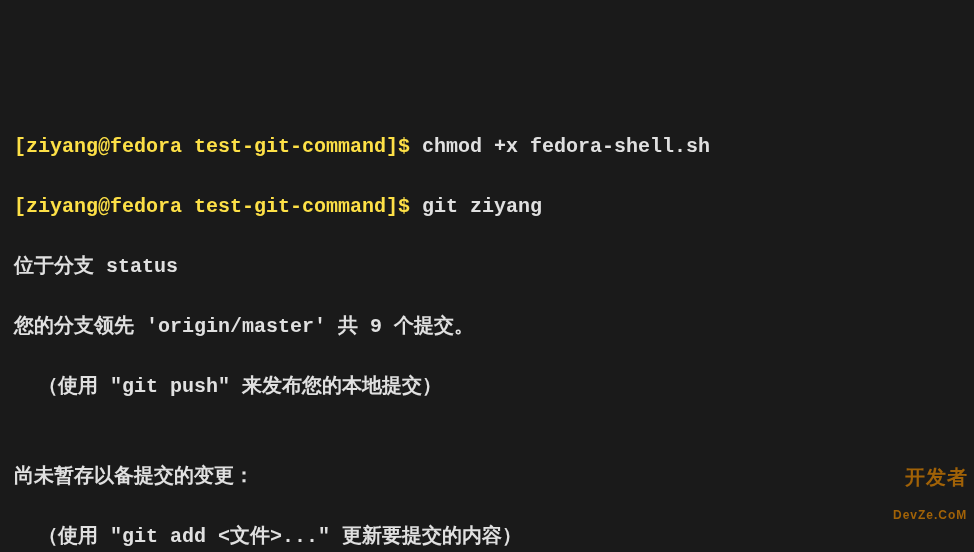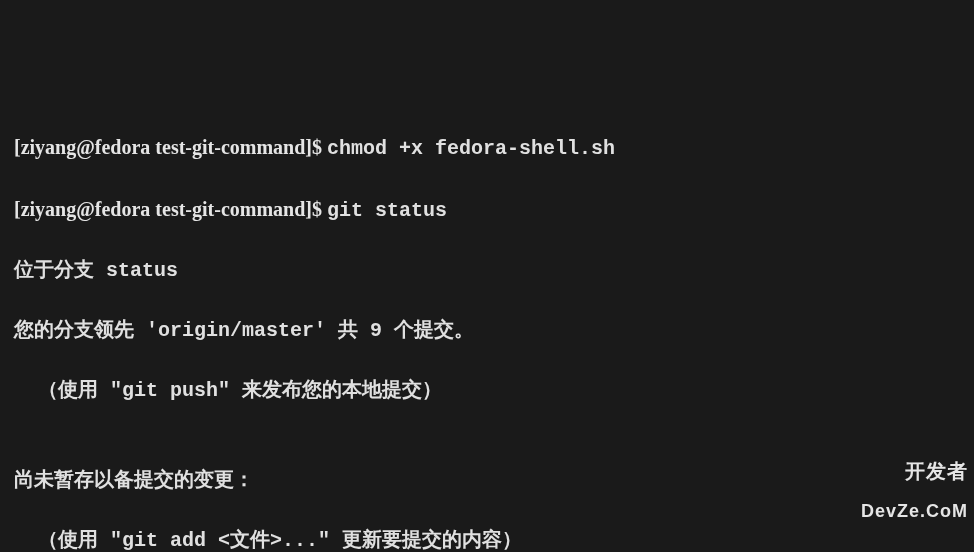--- a/index.html
+++ b/index.html
@@ -18,50 +18,49 @@
       width: 974px;
       height: 552px;
       overflow: hidden;
       position: relative;
       white-space: pre;
     }
     .line {
       display: block;
     }
     .prompt {
-      color: #e5e5e5;
-      font-family: Liberation Serif, serif;
+      color: #fde047;
     }
     .watermark {
       position: absolute;
       right: 6px;
       bottom: 10px;
       font-size: 18px;
-      color: #e5e5e5;
+      color: #a16207;
       font-weight: bold;
       letter-spacing: 1px;
       line-height: 1.1;
-      text-align: right;
+      text-align: left;
       font-family: Arial, sans-serif;
     }
     .watermark .cn {
       font-size: 20px;
     }
     .watermark .url {
-      font-size: 18px;
+      font-size: 12px;
       display: block;
     }
   </style>
 </head>
 <body>
 
 
 
 <span class="line"><span class="prompt">[ziyang@fedora test-git-command]$ </span><span>chmod +x fedora-shell.sh</span></span>
-<span class="line"><span class="prompt">[ziyang@fedora test-git-command]$ </span><span>git status</span></span>
+<span class="line"><span class="prompt">[ziyang@fedora test-git-command]$ </span><span>git ziyang</span></span>
 <span class="line">位于分支 status</span>
 <span class="line">您的分支领先 'origin/master' 共 9 个提交。</span>
 <span class="line">  （使用 "git push" 来发布您的本地提交）</span>
 <span class="line"></span>
 <span class="line">尚未暂存以备提交的变更：</span>
 <span class="line">  （使用 "git add &lt;文件&gt;..." 更新要提交的内容）</span>
 
 
 <span class="line"></span>
 

